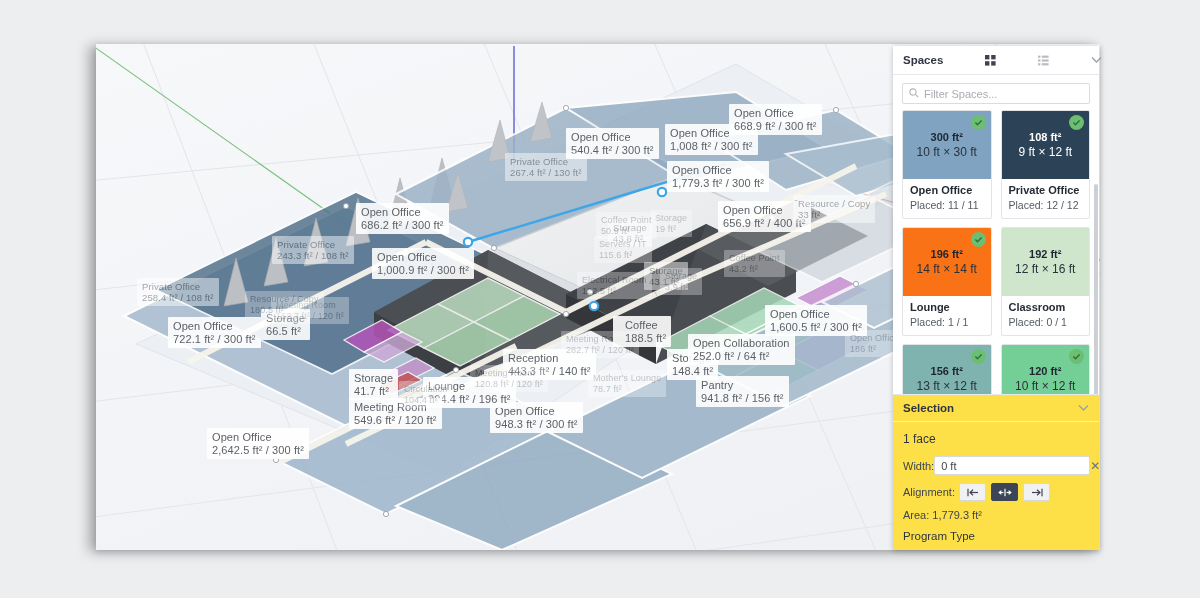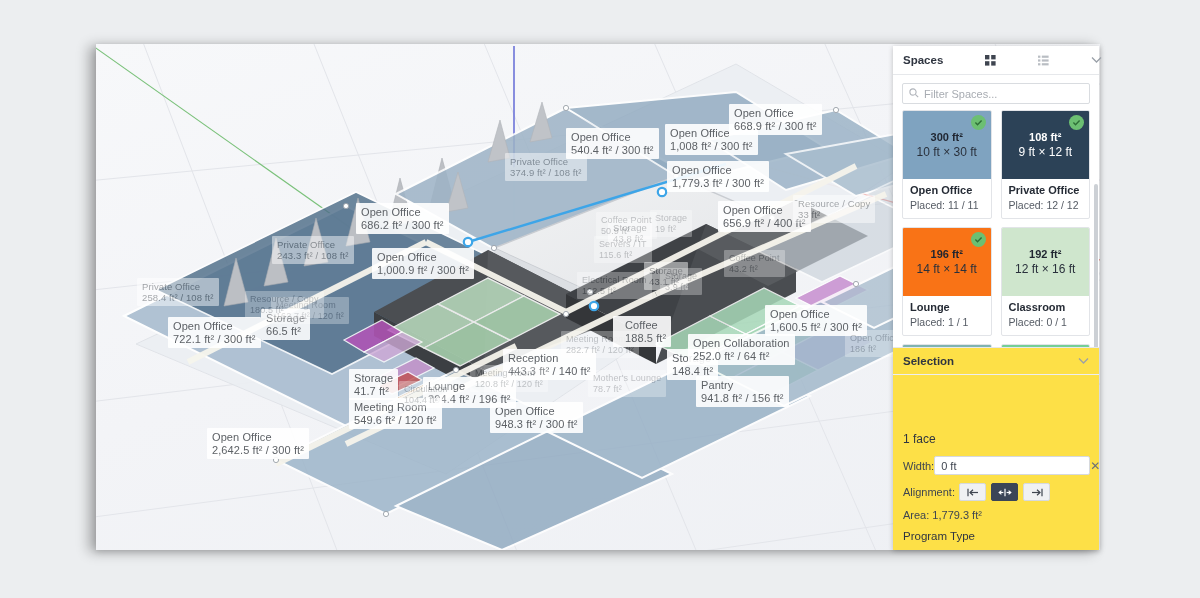--- a/index.html
+++ b/index.html
@@ -121,21 +121,21 @@
     flex:0 0 auto;
     border-top:1px solid #e6e8eb;
     background:#fde047;
   }
   .sel-header {
     height:27px; display:flex; align-items:center;
     padding:0 8px 0 10px; border-bottom:1px solid #edeef1;
   }
   .sel-header .title { flex:1; font-weight:bold; font-size:11.5px; color:#2f3540; }
   .sel-body { padding:10px 10px 8px 10px; }
-  .sel-faces { font-size:12px; color:#2f3540; margin-bottom:10px;margin-top:47px; }
+  .sel-faces { font-size:12px; color:#2f3540; margin-bottom:10px; }
   .row { display:flex; align-items:center; margin-bottom:8px; }
   .row .lab { width:38px; font-size:11px; color:#3f4550; }
   .width-input {
     flex:1; height:19px; border:1px solid #d6d9de; border-radius:2px;
     padding:0 6px; font-size:11px; color:#3f4550;
     font-family:"Liberation Sans", sans-serif; outline:none;
   }
   .clear-x { width:18px; text-align:center; color:#6b7079; font-size:12px; cursor:pointer; }
   .align-group { display:flex; gap:5px; }
   .align-btn {
@@ -343,21 +343,21 @@
         <div class="lbl " style="left: 394px; top: 358px;">
           <span class="t">Open Office</span>
           <span class="t">948.3 ft² / 300 ft²</span>
         </div>
         <div class="lbl " style="left: 669px; top: 261px;">
           <span class="t">Open Office</span>
           <span class="t">1,600.5 ft² / 300 ft²</span>
         </div>
         <div class="lbl dim" style="left: 409px; top: 109px;">
           <span class="t">Private Office</span>
-          <span class="t">374.9 ft² / 108 ft²</span>
+          <span class="t">267.4 ft² / 130 ft²</span>
         </div>
         <div class="lbl dim" style="left: 176px; top: 192px;">
           <span class="t">Private Office</span>
           <span class="t">243.3 ft² / 108 ft²</span>
         </div>
         <div class="lbl dim" style="left: 41px; top: 234px;">
           <span class="t">Private Office</span>
           <span class="t">258.4 ft² / 108 ft²</span>
         </div>
         <div class="lbl " style="left: 165px; top: 265px;">

